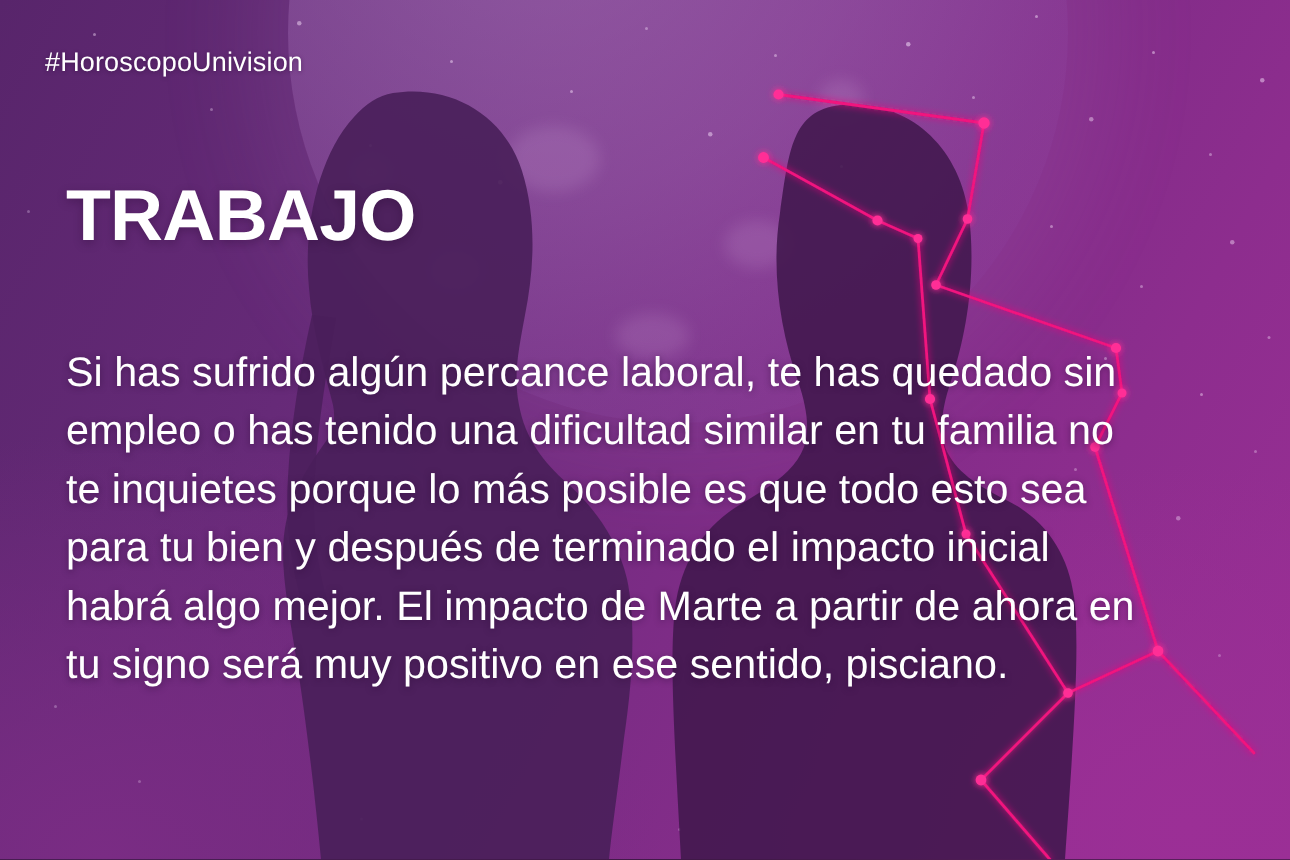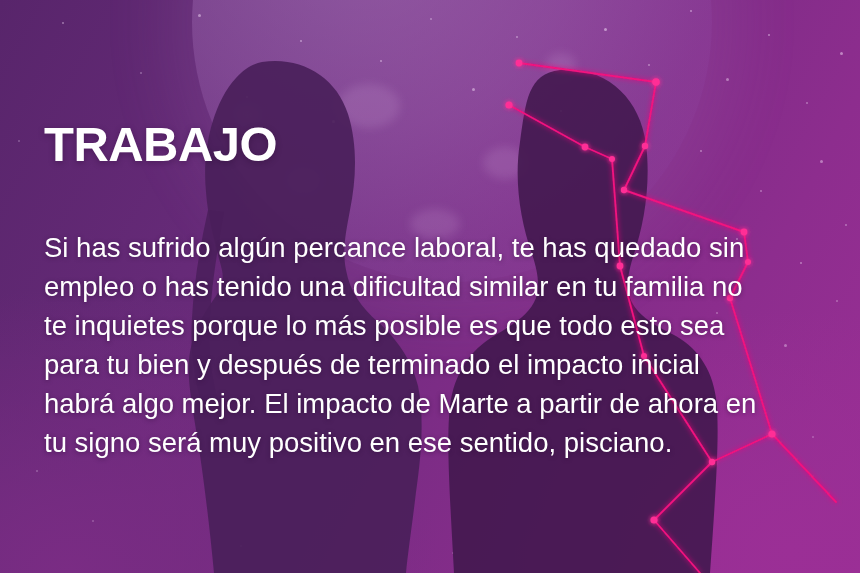--- a/index.html
+++ b/index.html
@@ -194,18 +194,19 @@
       <circle cx="744" cy="232" r="3.4"></circle>
       <circle cx="748" cy="262" r="3.0"></circle>
       <circle cx="730" cy="298" r="3.2"></circle>
       <circle cx="644" cy="356" r="3.0"></circle>
       <circle cx="772" cy="434" r="3.6"></circle>
       <circle cx="712" cy="462" r="3.2"></circle>
       <circle cx="654" cy="520" r="3.6"></circle>
     </g>
   </svg>
 
+  <div class="hashtag">#HoroscopoUnivision</div>
 
   <h1 class="title">TRABAJO</h1>
 
   <p class="body-text">Si has sufrido algún percance laboral, te has quedado sin empleo o has tenido una dificultad similar en tu familia no te inquietes porque lo más posible es que todo esto sea para tu bien y después de terminado el impacto inicial habrá algo mejor. El impacto de Marte a partir de ahora en tu signo será muy positivo en ese sentido, pisciano.</p>
 
 </div>
 
 </body></html>

